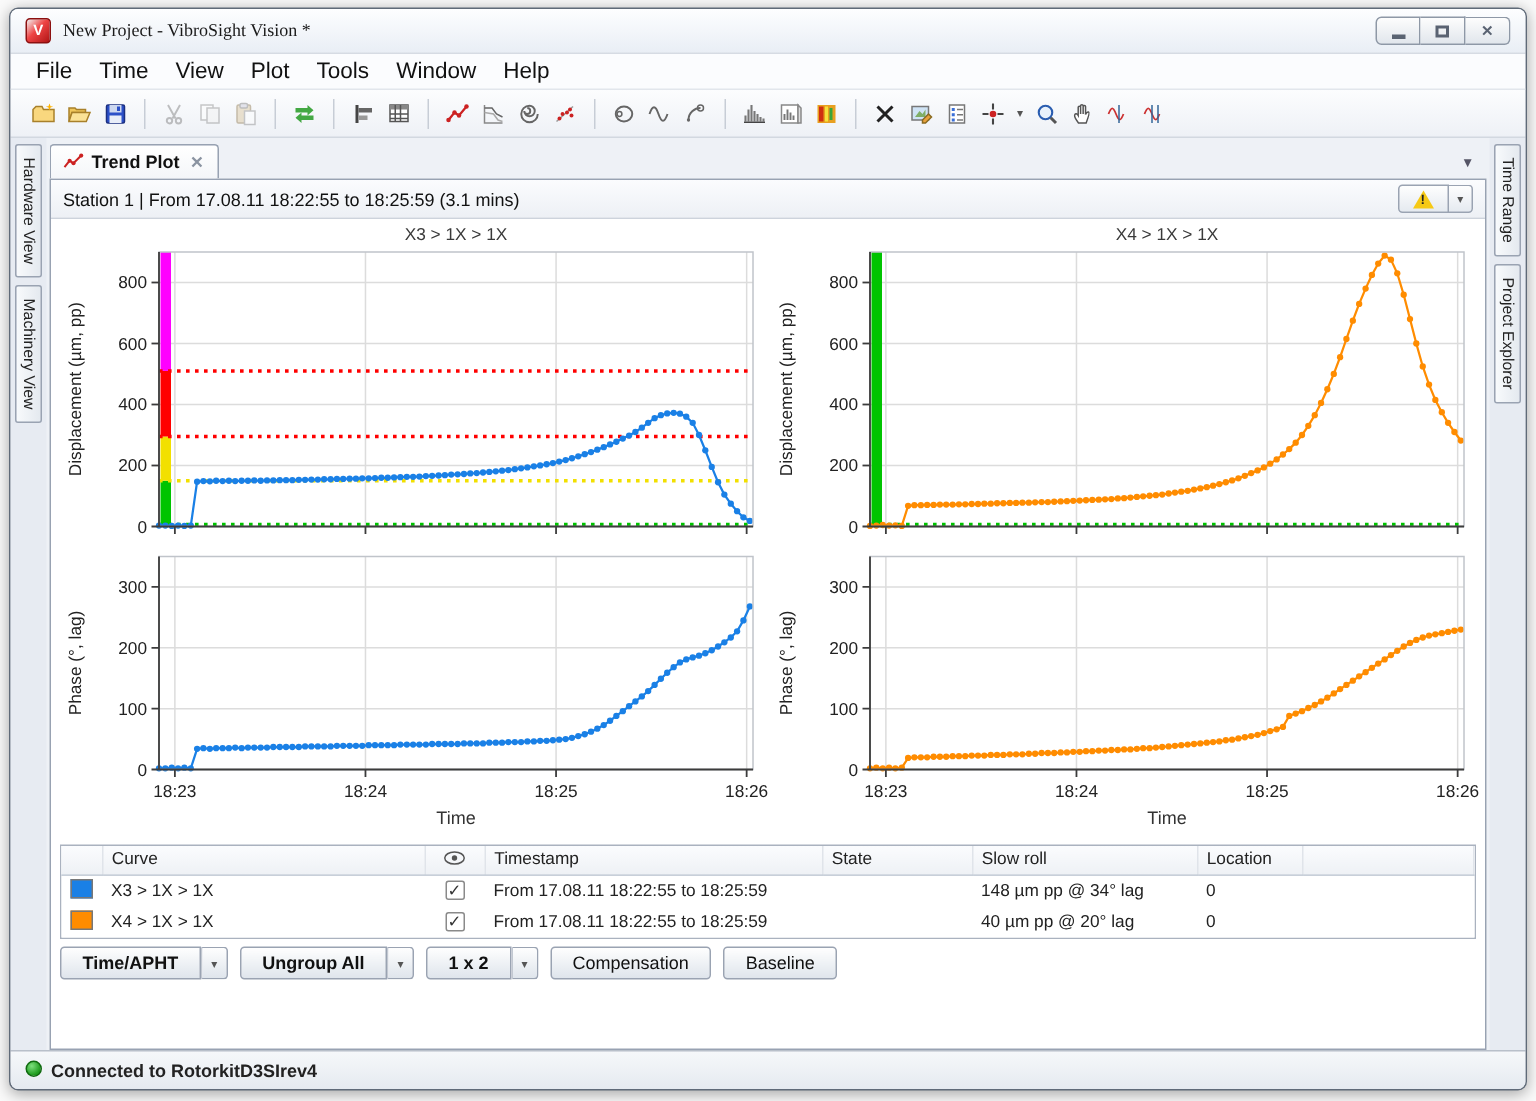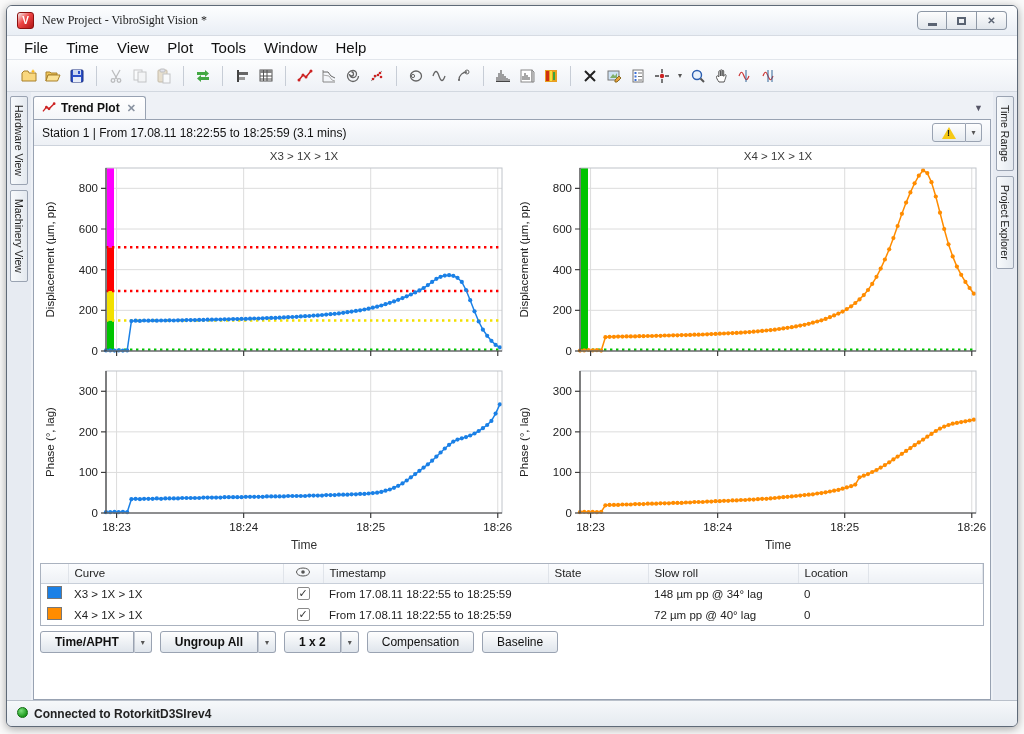--- a/index.html
+++ b/index.html
@@ -902,21 +902,21 @@
                 <td>148 µm pp @ 34° lag</td>
                 <td>0</td>
                 <td></td>
               </tr>
               <tr>
                 <td><span class="swatch" id="sw1" style="background: rgb(255, 140, 0);"></span></td>
                 <td>X4 &gt; 1X &gt; 1X</td>
                 <td style="text-align:center;"><span class="cbx">✓</span></td>
                 <td>From 17.08.11 18:22:55 to 18:25:59</td>
                 <td></td>
-                <td>72 µm pp @ 40° lag</td>
+                <td>40 µm pp @ 20° lag</td>
                 <td>0</td>
                 <td></td>
               </tr>
             </tbody>
           </table>
         </div>
 
         <div class="footer-bar">
           <span class="split">
             <span class="fbtn">Time/APHT</span>

